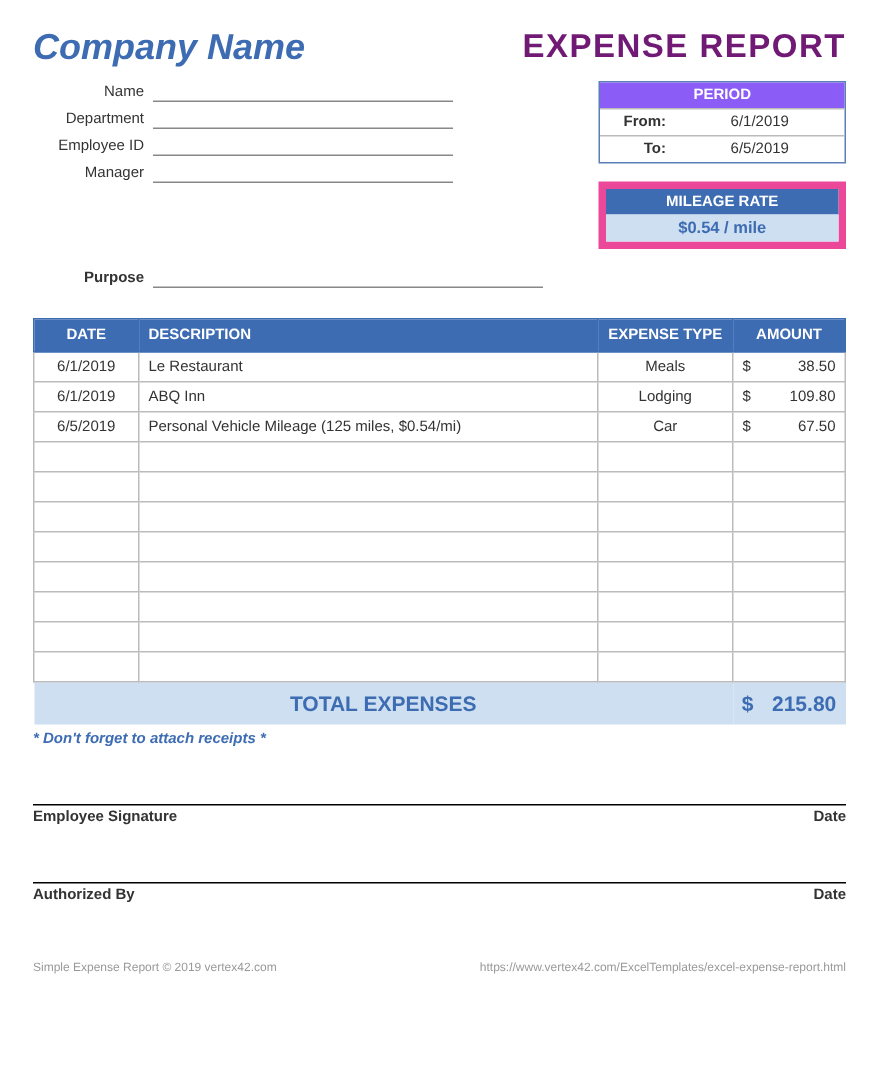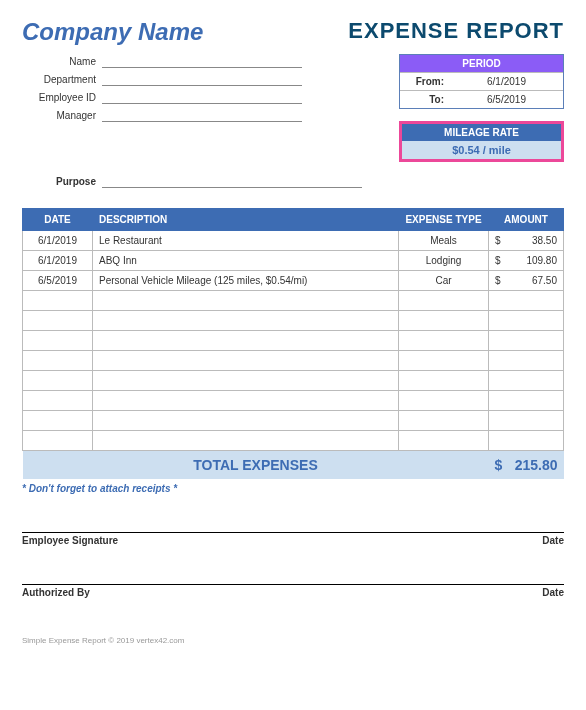--- a/index.html
+++ b/index.html
@@ -1,31 +1,31 @@
 <!DOCTYPE html>
 <html><head>
 <meta charset="utf-8">
 <style>
   * { box-sizing: border-box; margin: 0; padding: 0; }
   body { font-family: Arial, sans-serif; background: #fff; width: 586px; height: 710px; padding: 18px 22px; color: #333; font-size: 11px; }
   .header { display: flex; justify-content: space-between; align-items: flex-start; margin-bottom: 8px; }
   .company { font-size: 24px; font-weight: bold; font-style: italic; color: #3d6cb3; }
-  .title { font-size: 22px; font-weight: bold; color: #0c4a6e; letter-spacing: 1px; }
+  .title { font-size: 22px; font-weight: bold; color: #701a75; letter-spacing: 1px; }
   .info-row { display: flex; justify-content: space-between; margin-bottom: 12px; }
   .info-left { flex: 1; }
   .info-right { width: 165px; }
   .field { display: flex; align-items: flex-end; margin-bottom: 4px; }
   .field-label { width: 80px; text-align: right; font-size: 10px; padding-right: 6px; padding-bottom: 1px; }
   .field-line { flex: 1; border-bottom: 1px solid #888; height: 14px; max-width: 200px; }
   .period-box { border: 1px solid #5b7fb8; }
   .period-header { background: #8b5cf6; color: #fff; text-align: center; font-weight: bold; font-size: 10px; padding: 3px 0; }
   .period-row { display: flex; border-top: 1px solid #bbb; }
   .period-label { width: 50px; text-align: right; font-weight: bold; font-size: 10px; padding: 3px 6px; }
   .period-val { flex: 1; text-align: center; font-size: 10px; padding: 3px 6px; }
-  .mileage-box { margin-top: 12px; border: 3px solid #ec4899; }
+  .mileage-box { margin-top: 12px; border: 5px solid #ec4899; }
   .mileage-header { background: #3d6cb3; color: #fff; text-align: center; font-weight: bold; font-size: 10px; padding: 3px 0; }
   .mileage-val { background: #cddff0; color: #3d6cb3; text-align: center; font-weight: bold; font-size: 11px; padding: 3px 0; }
   .purpose-row { display: flex; align-items: flex-end; margin: 8px 0 20px 0; }
   .purpose-label { width: 80px; text-align: right; font-weight: bold; font-size: 10px; padding-right: 6px; padding-bottom: 1px; }
   .purpose-line { flex: 1; border-bottom: 1px solid #888; height: 14px; max-width: 260px; }
   table { width: 100%; border-collapse: collapse; }
   thead th { background: #3d6cb3; color: #fff; font-size: 10px; font-weight: bold; padding: 5px 6px; border: 1px solid #3d6cb3; }
   thead th:nth-child(1) { text-align: center; width: 70px; }
   thead th:nth-child(2) { text-align: left; }
   thead th:nth-child(3) { text-align: center; width: 90px; }
@@ -208,13 +208,14 @@
     <span class="sig-label">Date</span>
   </div>
   <div class="sig-row">
     <span class="sig-label">Authorized By</span>
     <span class="sig-label">Date</span>
   </div>
 </div>
 
 <div class="footer">
   <span>Simple Expense Report © 2019 vertex42.com</span>
+  <span>https://www.vertex42.com/ExcelTemplates/excel-expense-report.html</span>
 </div>
 
 </body></html>

